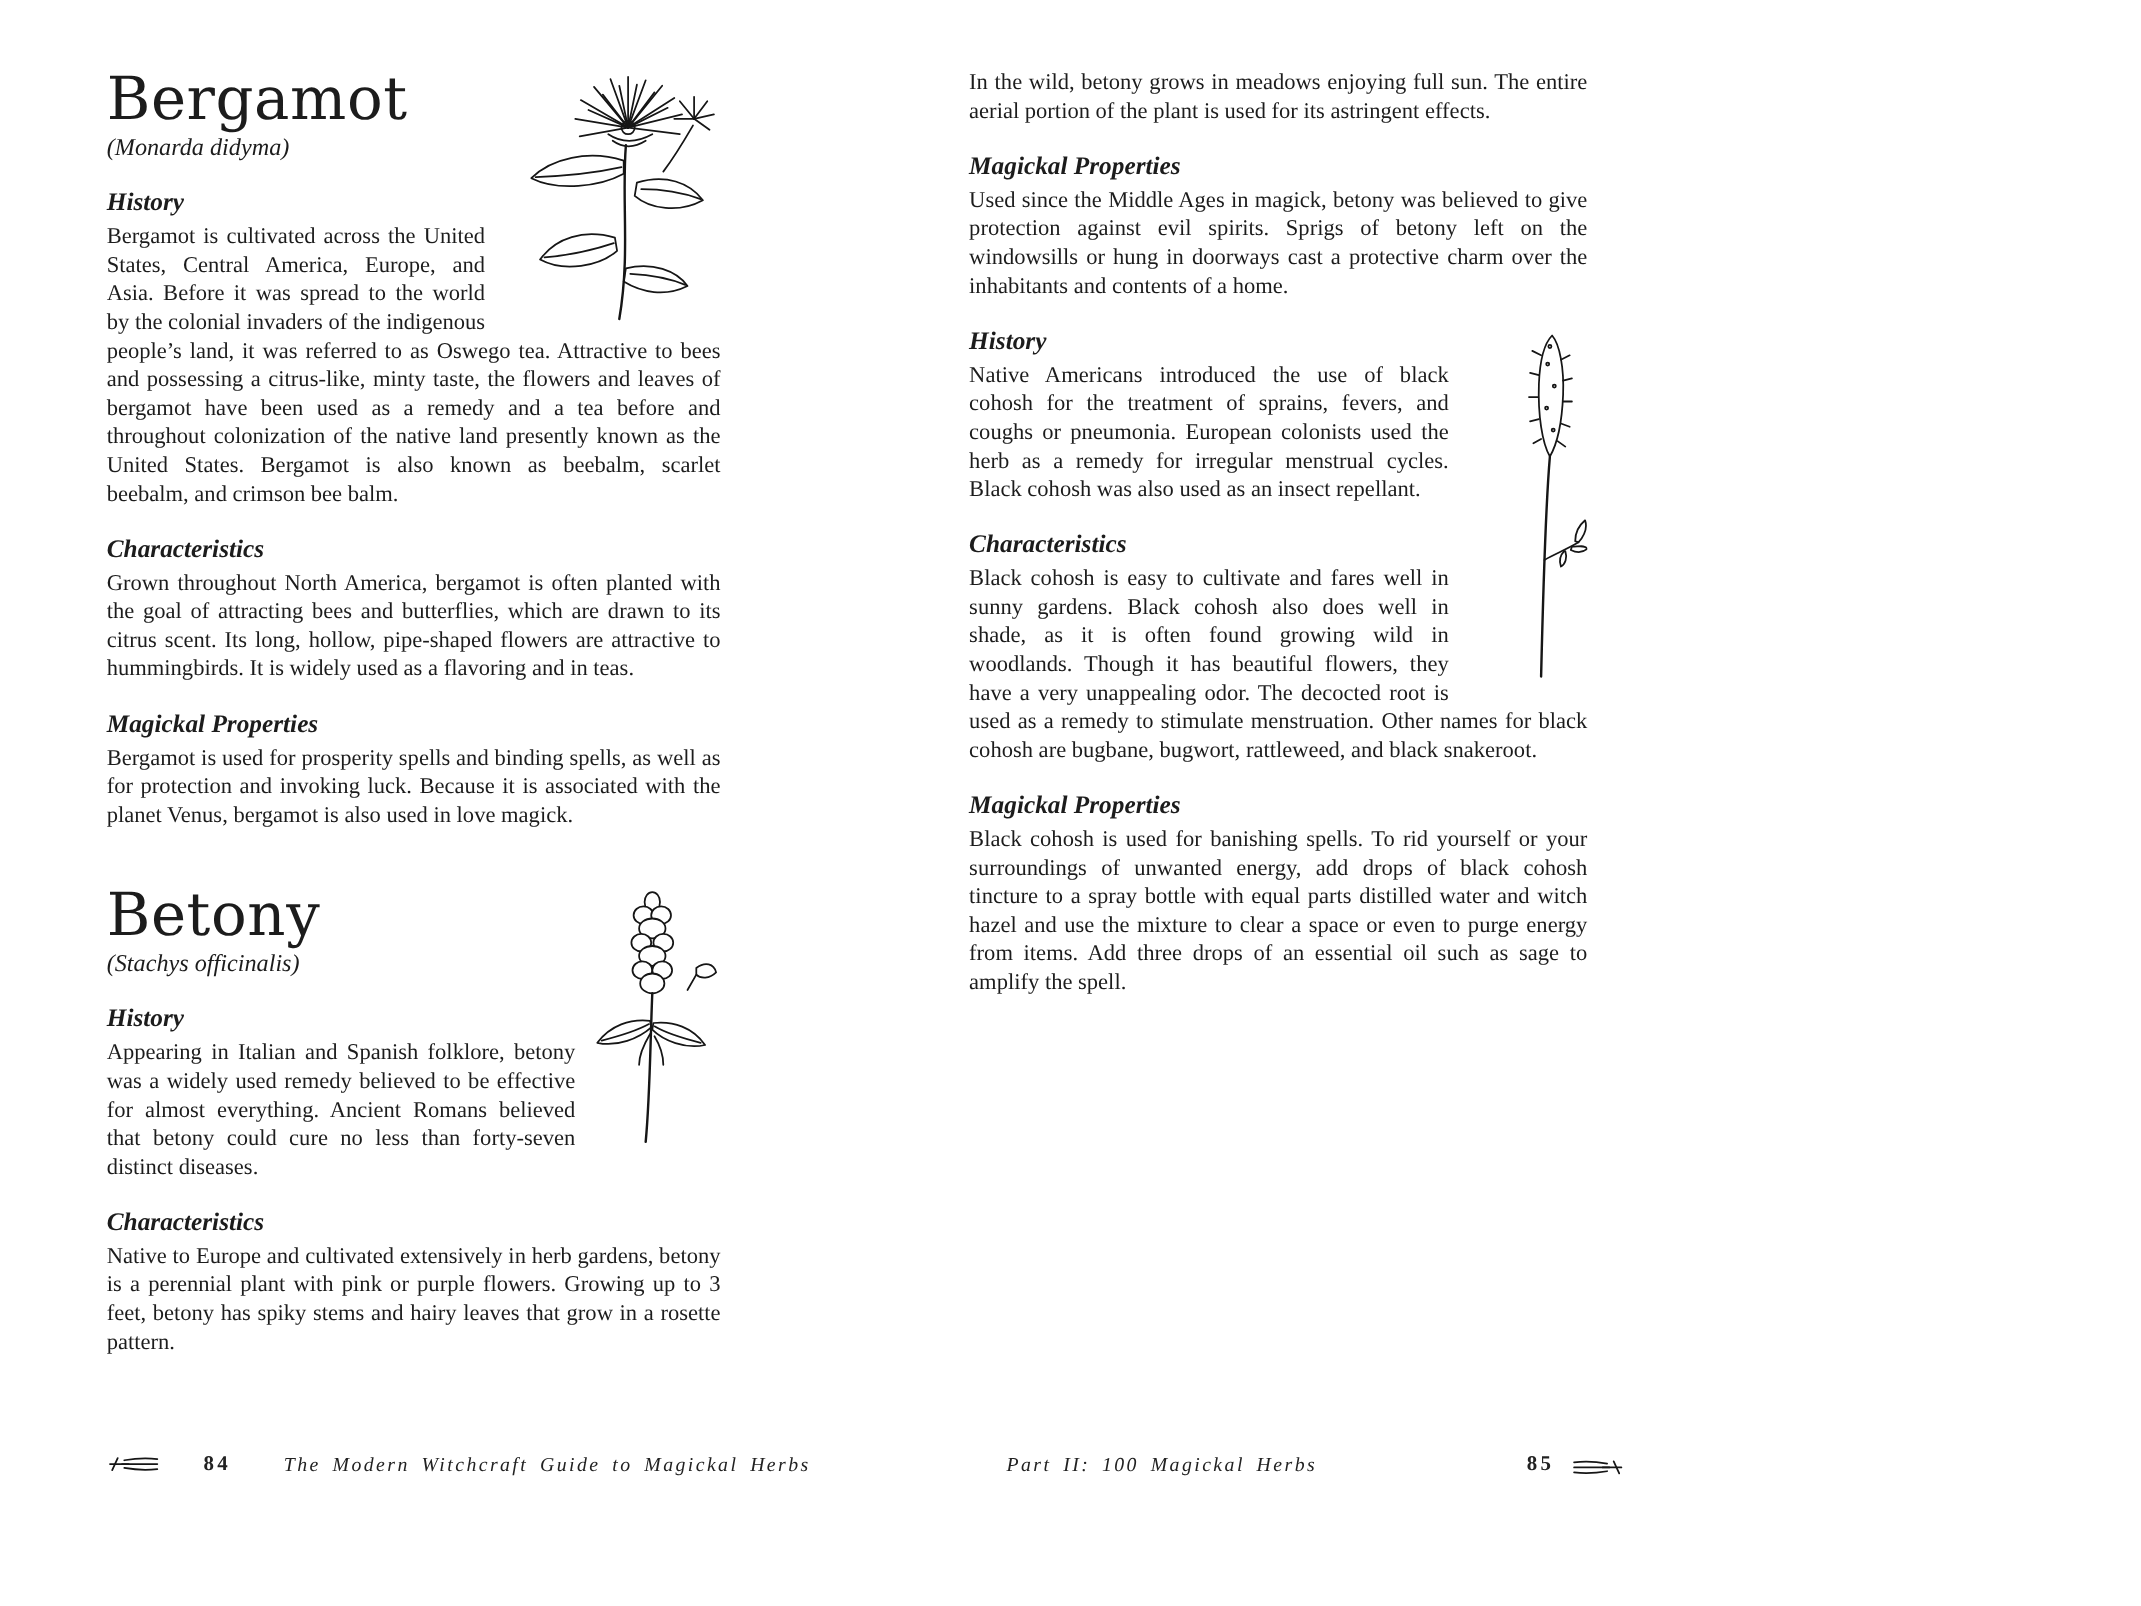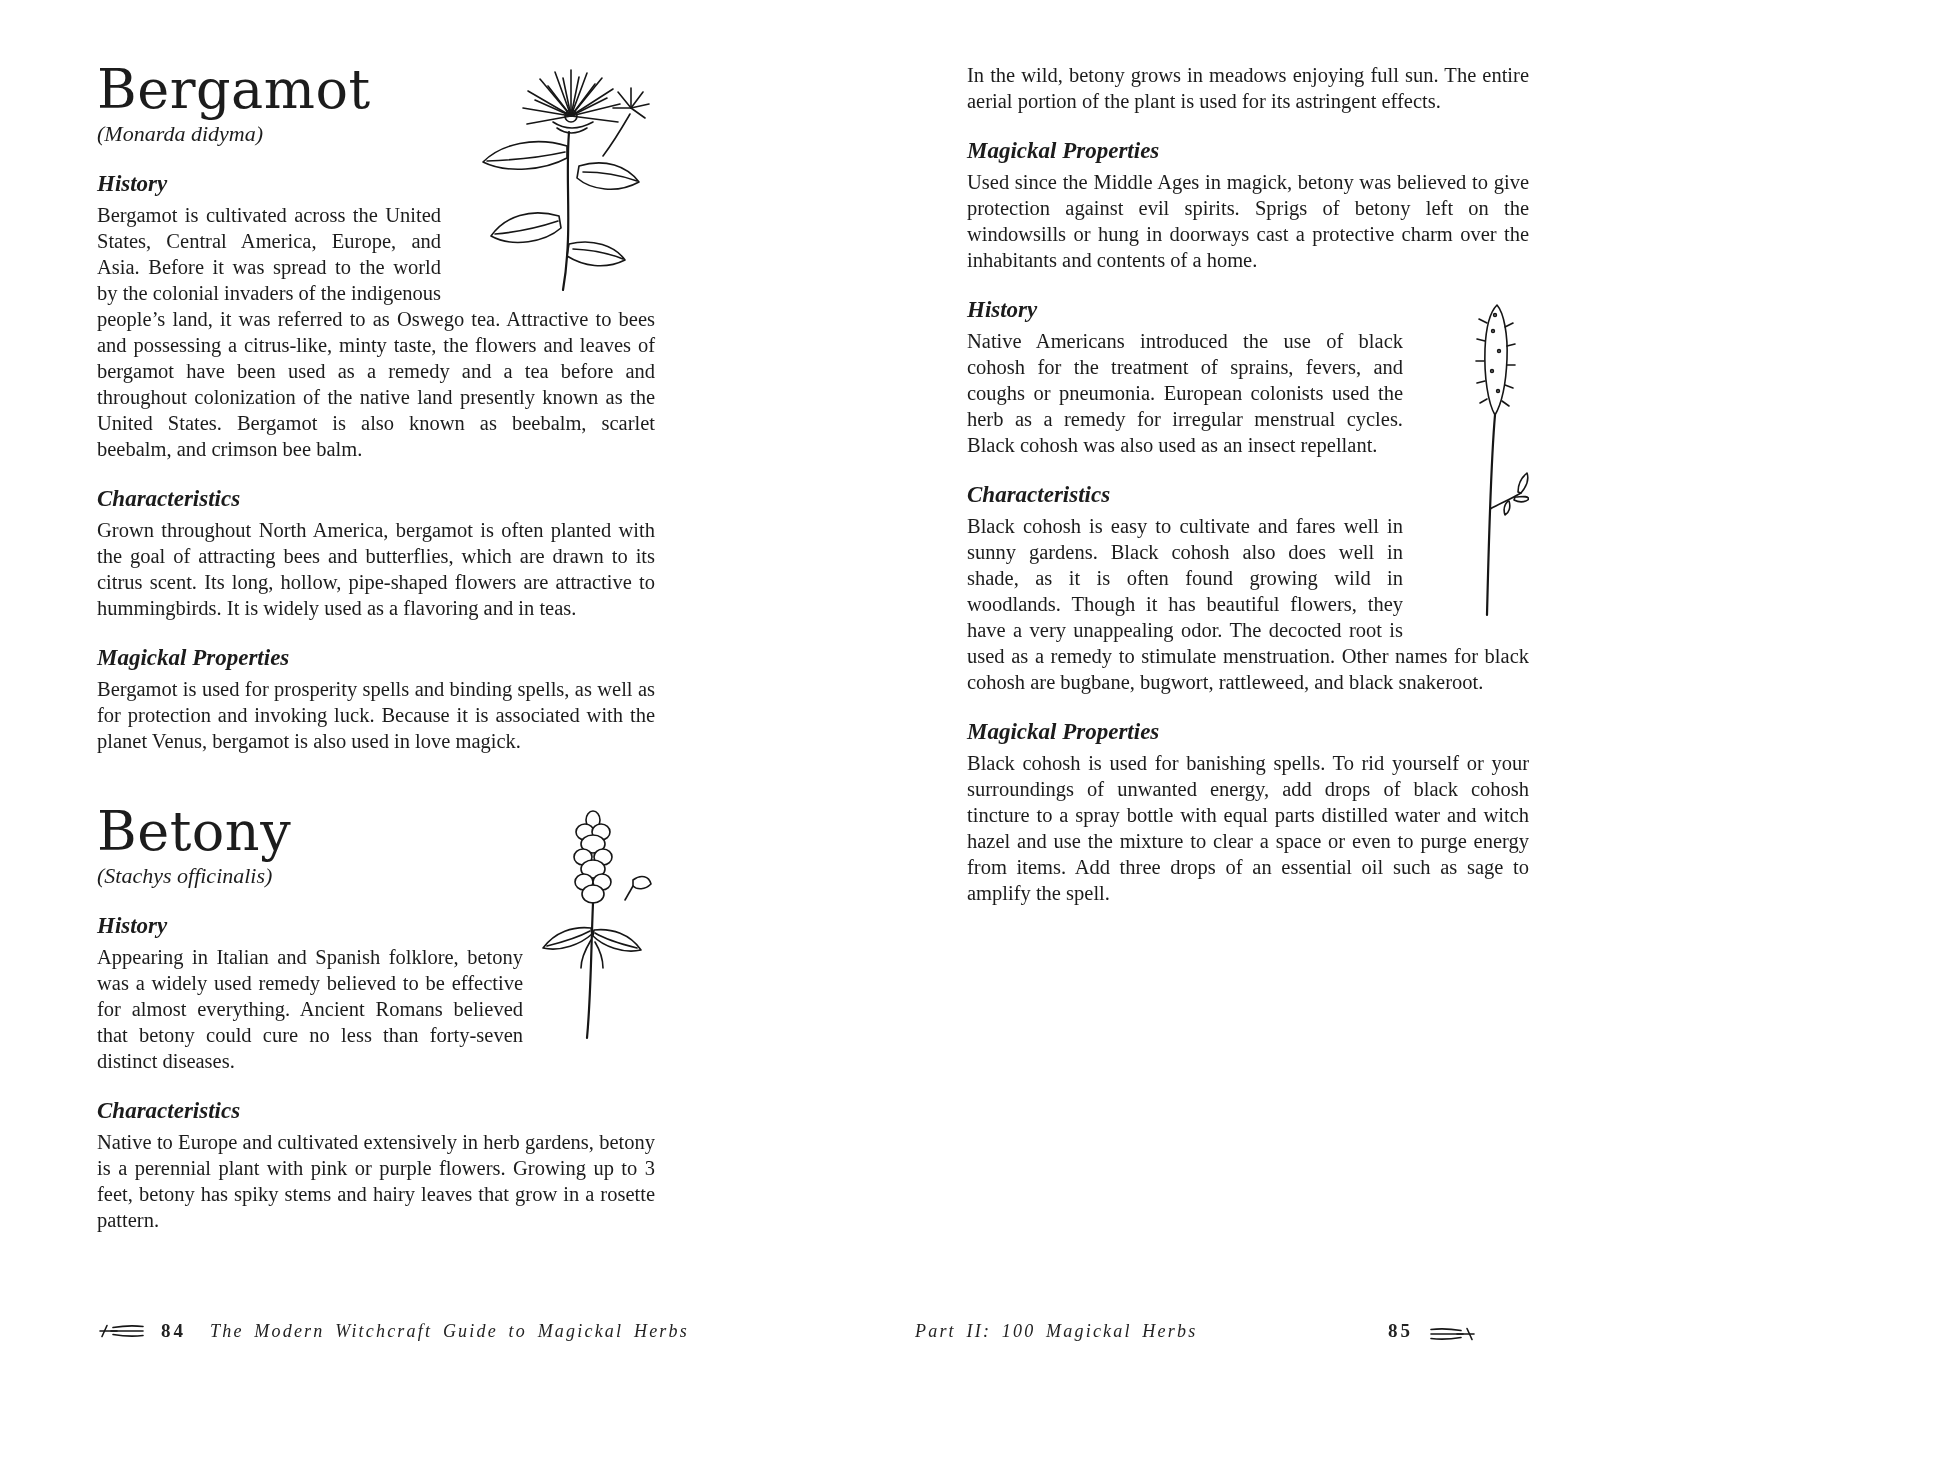--- a/index.html
+++ b/index.html
@@ -1,19 +1,19 @@
 <!DOCTYPE html>
 <html><head>
 <meta charset="utf-8">
 <style>
   html,body{margin:0;padding:0;background:#ffffff;}
   .spread{position:relative;width:1946px;height:1460px;background:#ffffff;color:#1c1c1c;overflow:hidden;}
   .page{position:absolute;top:62px;}
   .page-left{left:97px;width:558px;}
-  .page-right{left:967px;width:562px;}
+  .page-right{left:881px;width:562px;}
 
   .entry-title{
     font-family:"DejaVu Serif",serif;
     font-weight:normal;
     font-size:54px;
     line-height:1.02;
     letter-spacing:0.5px;
     margin:0 0 4px 0;
   }
   .latin{
@@ -41,21 +41,21 @@
   .illo{float:right;margin:0 0 10px 14px;}
   .illo svg{display:block;}
   .illo-bergamot{width:200px;height:228px;margin-top:2px;}
   .illo-betony{width:118px;height:230px;margin-top:6px;}
   .illo-cohosh{width:112px;height:316px;margin-top:4px;}
 
   .footer{
     position:absolute;top:1320px;display:flex;align-items:center;
     font-family:"Liberation Serif",serif;
   }
-  .footer-left{left:97px;width:558px;}
+  .footer-left{left:97px;width:558px;gap:24px;}
   .footer-right{left:915px;width:562px;align-items:flex-end;}
   .page-num{font-size:19px;letter-spacing:3px;font-weight:bold;color:#222;}
   .running-title{
     font-style:italic;font-size:18px;letter-spacing:2.2px;word-spacing:4px;
     white-space:nowrap;color:#222;
   }
   .footer-left .running-title{flex:1;text-align:center;margin-left:24px;}
   .footer-right .spacer{flex:1;}
   .arrow-icon{width:48px;height:16px;flex:0 0 auto;}
   .footer-left .arrow-icon{margin-right:16px;}

